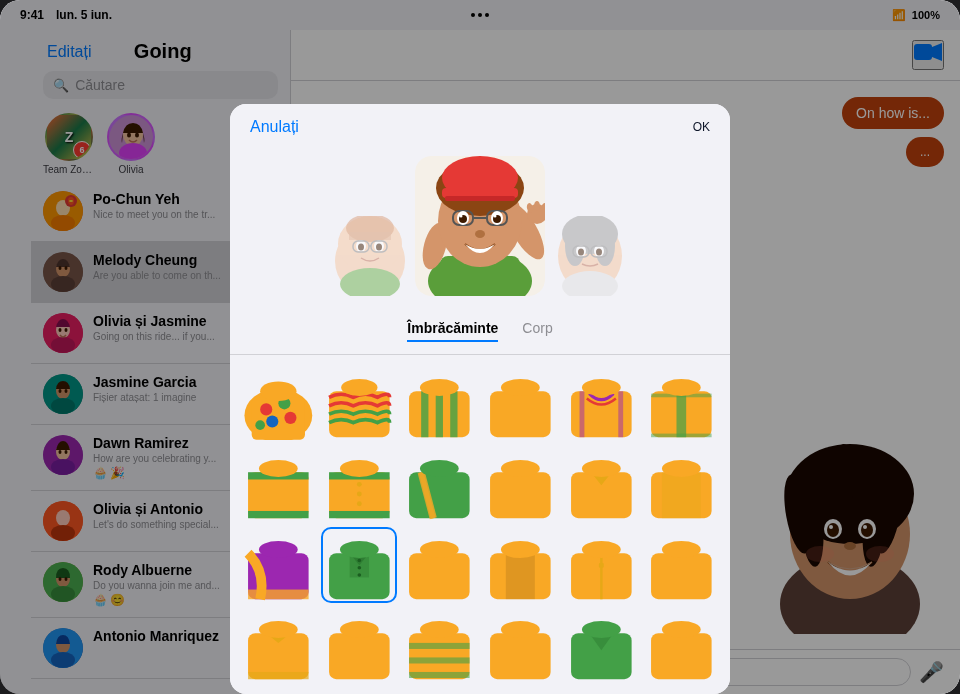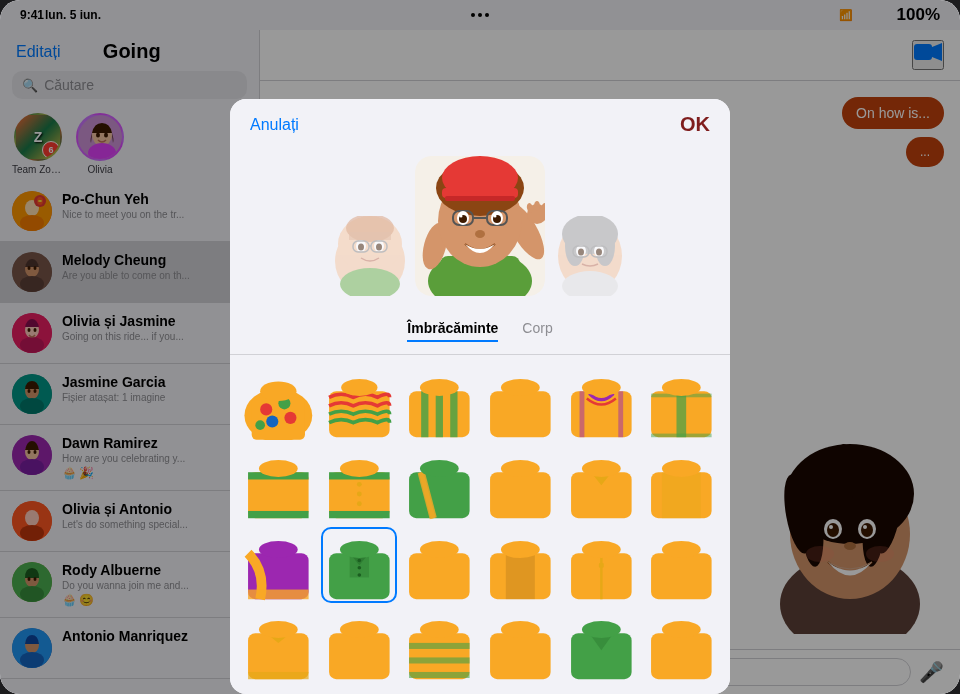--- a/index.html
+++ b/index.html
@@ -29,32 +29,33 @@
       display: flex;
       align-items: center;
       justify-content: space-between;
       padding: 0 20px;
       font-size: 12px;
       font-weight: 600;
       color: #000;
       position: relative;
       z-index: 10;
     }
-    .status-bar-left { display: flex; gap: 1px; align-items: center; }
+    .status-bar-left { display: flex; gap: 12px; align-items: center; }
     .status-bar-center { position: absolute; left: 50%; transform: translateX(-50%); display: flex; gap: 3px; }
     .status-bar-dot { width: 4px; height: 4px; background: #000; border-radius: 50%; }
     .status-bar-right { display: flex; align-items: center; gap: 6px; }
     .wifi-icon { font-size: 11px; }
-    .battery-icon { font-size: 17px; margin-left: 37px; }
+    .battery-icon { font-size: 11px; }
 
     
     .main-content {
       display: flex;
       height: calc(694px - 30px);
       position: relative;
+      padding-left: 31px;
     }
 
     
     .sidebar {
       width: 260px;
       background: #f2f2f7;
       display: flex;
       flex-direction: column;
       border-right: 1px solid #d1d1d6;
       flex-shrink: 0;
@@ -275,23 +276,23 @@
       background: #f2f2f7;
     }
     .modal-cancel-btn {
       color: #007aff;
       font-size: 16px;
       background: none;
       border: none;
       cursor: pointer;
     }
     .modal-ok-btn {
-      color: #7f1d1d;
-      font-size: 20px;
-      font-weight: 700;
+      color: #0f172a;
+      font-size: 12px;
+      font-weight: 400;
       background: none;
       border: none;
       cursor: pointer;
     }
 
     
     .memoji-preview-row {
       display: flex;
       justify-content: center;
       align-items: flex-end;

